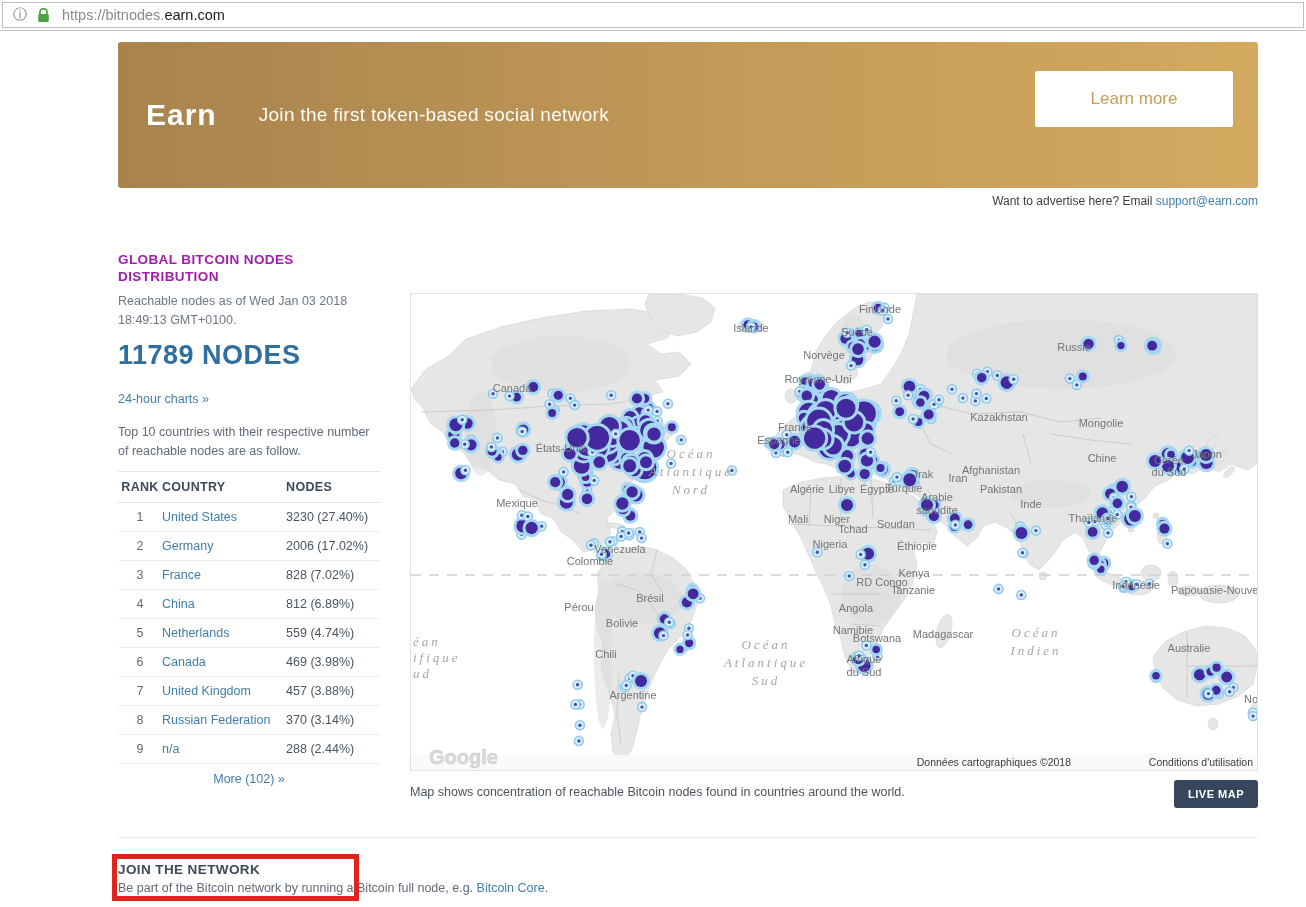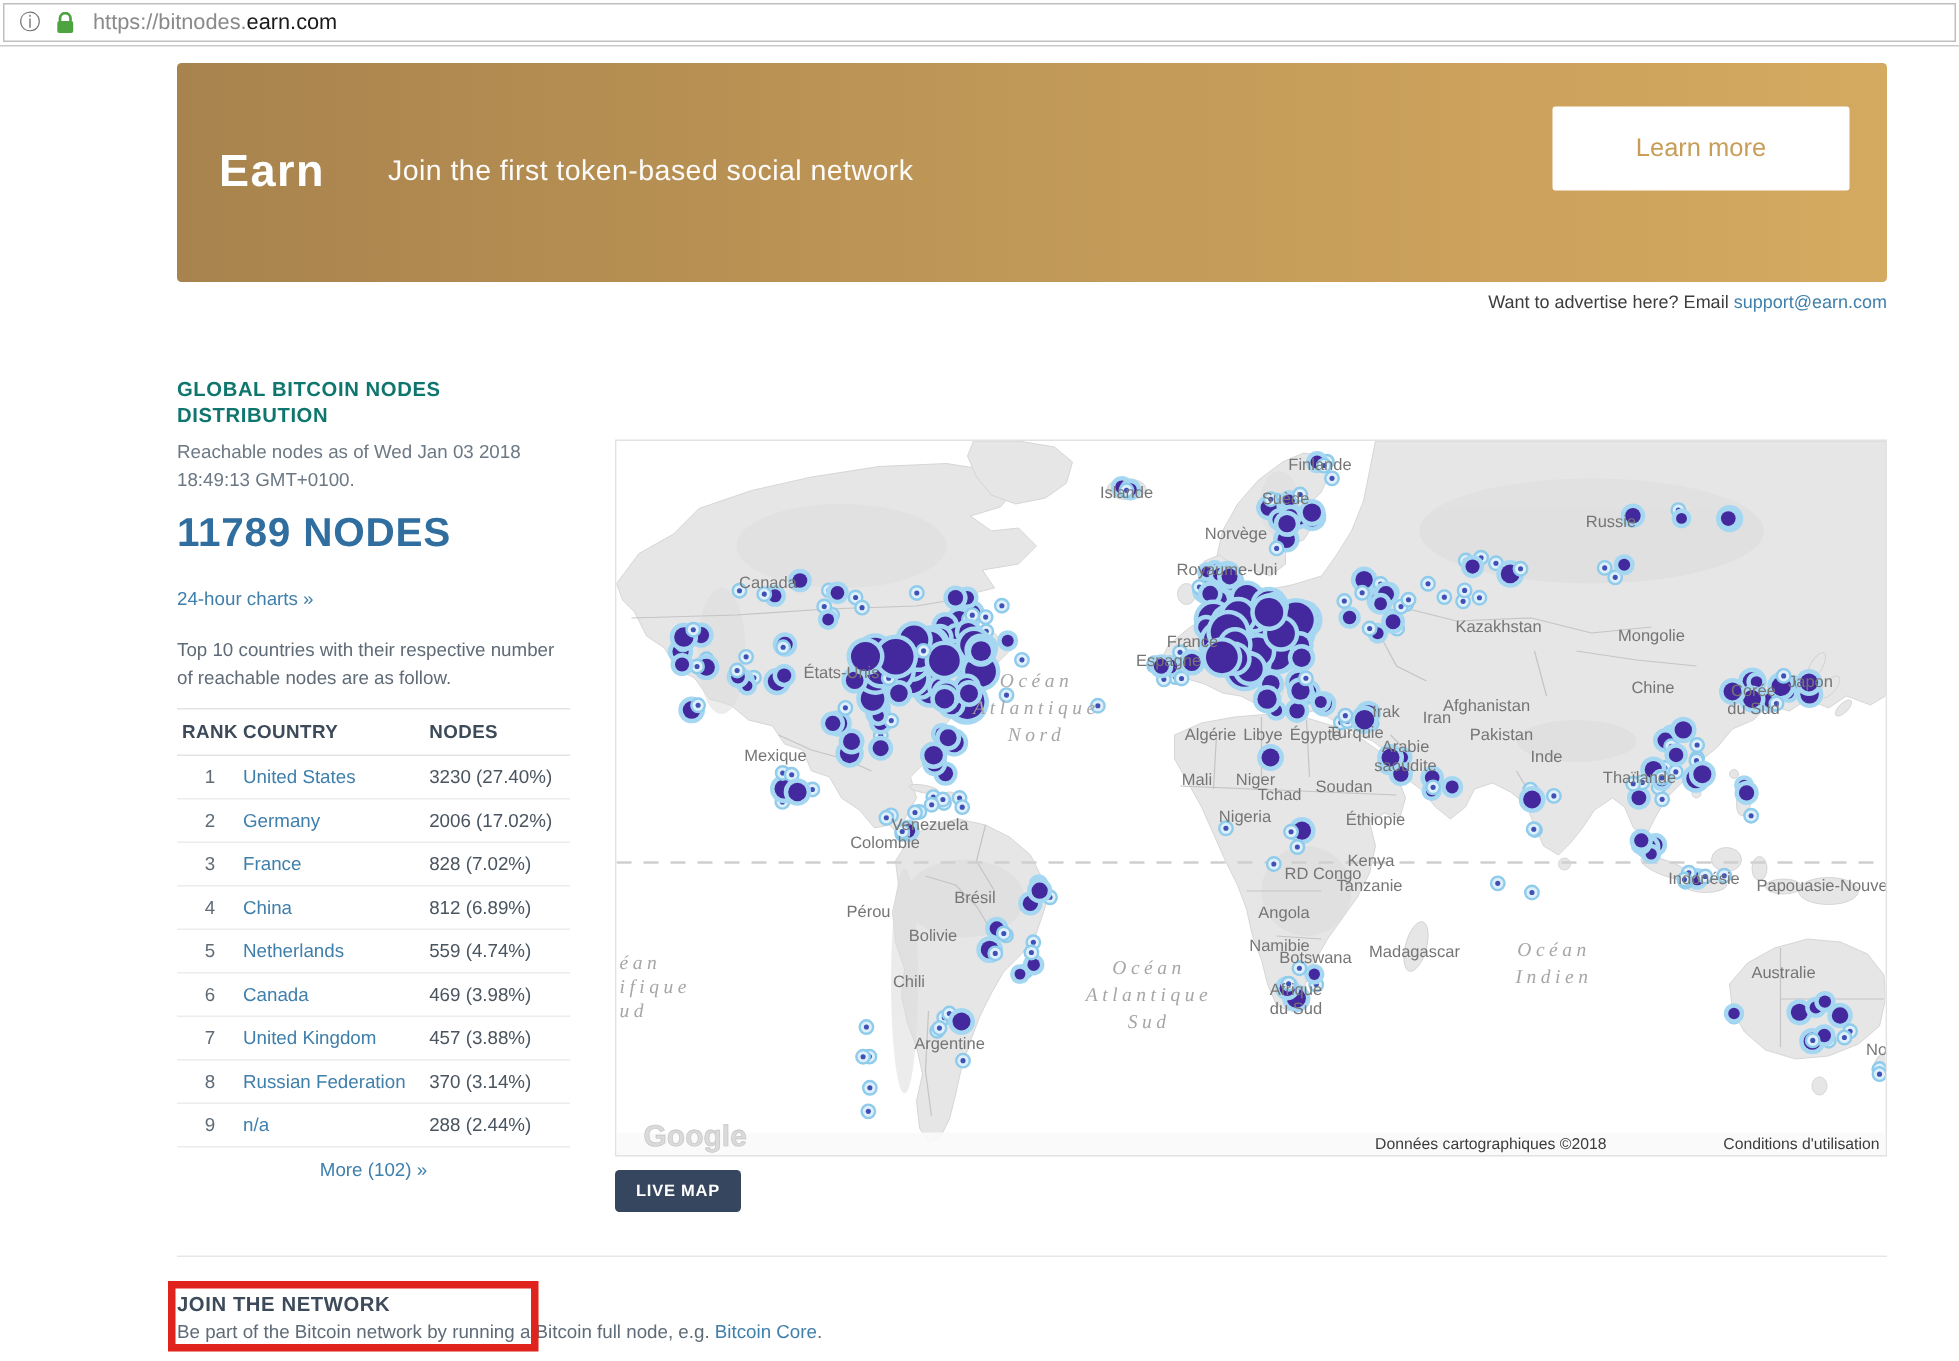--- a/index.html
+++ b/index.html
@@ -27,21 +27,21 @@
                 border:none; border-radius:2px; color:#c79d58; font-size:17px; cursor:pointer;
                 font-family:inherit; }
   .advertise { margin-top:6px; text-align:right; font-size:12px; color:#3d3d3d; }
   .advertise a { color:#3f7fab; text-decoration:none; }
 
   
   .main-row { display:flex; margin-top:43px; }
   .left-col { width:262px; flex:0 0 262px; }
   .right-col { margin-left:30px; width:848px; padding-top:42px; }
 
-  .panel-title { font-size:13.5px; font-weight:700; color:#0f766e; letter-spacing:.4px; line-height:17px; }
+  .panel-title { font-size:13.5px; font-weight:700; color:#a21caf; letter-spacing:.4px; line-height:17px; }
   .panel-sub { margin-top:7px; font-size:12.5px; color:#6c7884; line-height:19px; }
   .node-count { margin-top:10px; font-size:27px; color:#2f6e9f; font-weight:700; letter-spacing:.5px; }
   .charts-link { display:inline-block; margin-top:21px; font-size:12.5px; color:#3f7fab; text-decoration:none; }
   .table-intro { margin-top:16px; font-size:12.5px; color:#5f6b77; line-height:19px; }
 
   table.nodes { margin-top:10px; width:100%; border-collapse:collapse; }
   table.nodes th { font-size:12.5px; color:#3c4a59; text-align:left; font-weight:700;
                    border-top:1px solid #e4e4e4; border-bottom:1px solid #e4e4e4; padding:8px 0; letter-spacing:.3px; }
   table.nodes th.rank, table.nodes td.rank { width:44px; text-align:center; }
   table.nodes td { font-size:12.5px; padding:7px 0; border-bottom:1px solid #ececec; color:#4a5560; }
@@ -1166,20 +1166,21 @@
 
           <g>
             <rect x="0" y="461" width="846" height="15" fill="#fafafa" opacity="0.9"></rect>
             <text id="google-mark" class="google-mark" x="18" y="470">Google</text>
             <text id="attr-left" class="attr-text" x="660" y="472" text-anchor="end">Données cartographiques ©2018</text>
             <text id="attr-right" class="attr-text" x="842" y="472" text-anchor="end">Conditions d'utilisation</text>
           </g>
         </svg>
       </div>
       <div class="map-caption-row">
+        <div class="map-caption">Map shows concentration of reachable Bitcoin nodes found in countries around the world.</div>
         <button class="live-map-btn">LIVE MAP</button>
       </div>
     </div>
   </div>
 
   <hr class="divider">
 
   <div class="join-title">JOIN THE NETWORK</div>
   <div class="join-sub">
     <span>Be part of the Bitcoin network by running a Bitcoin full node, e.g. </span><a href="#">Bitcoin Core</a><span>.</span>

